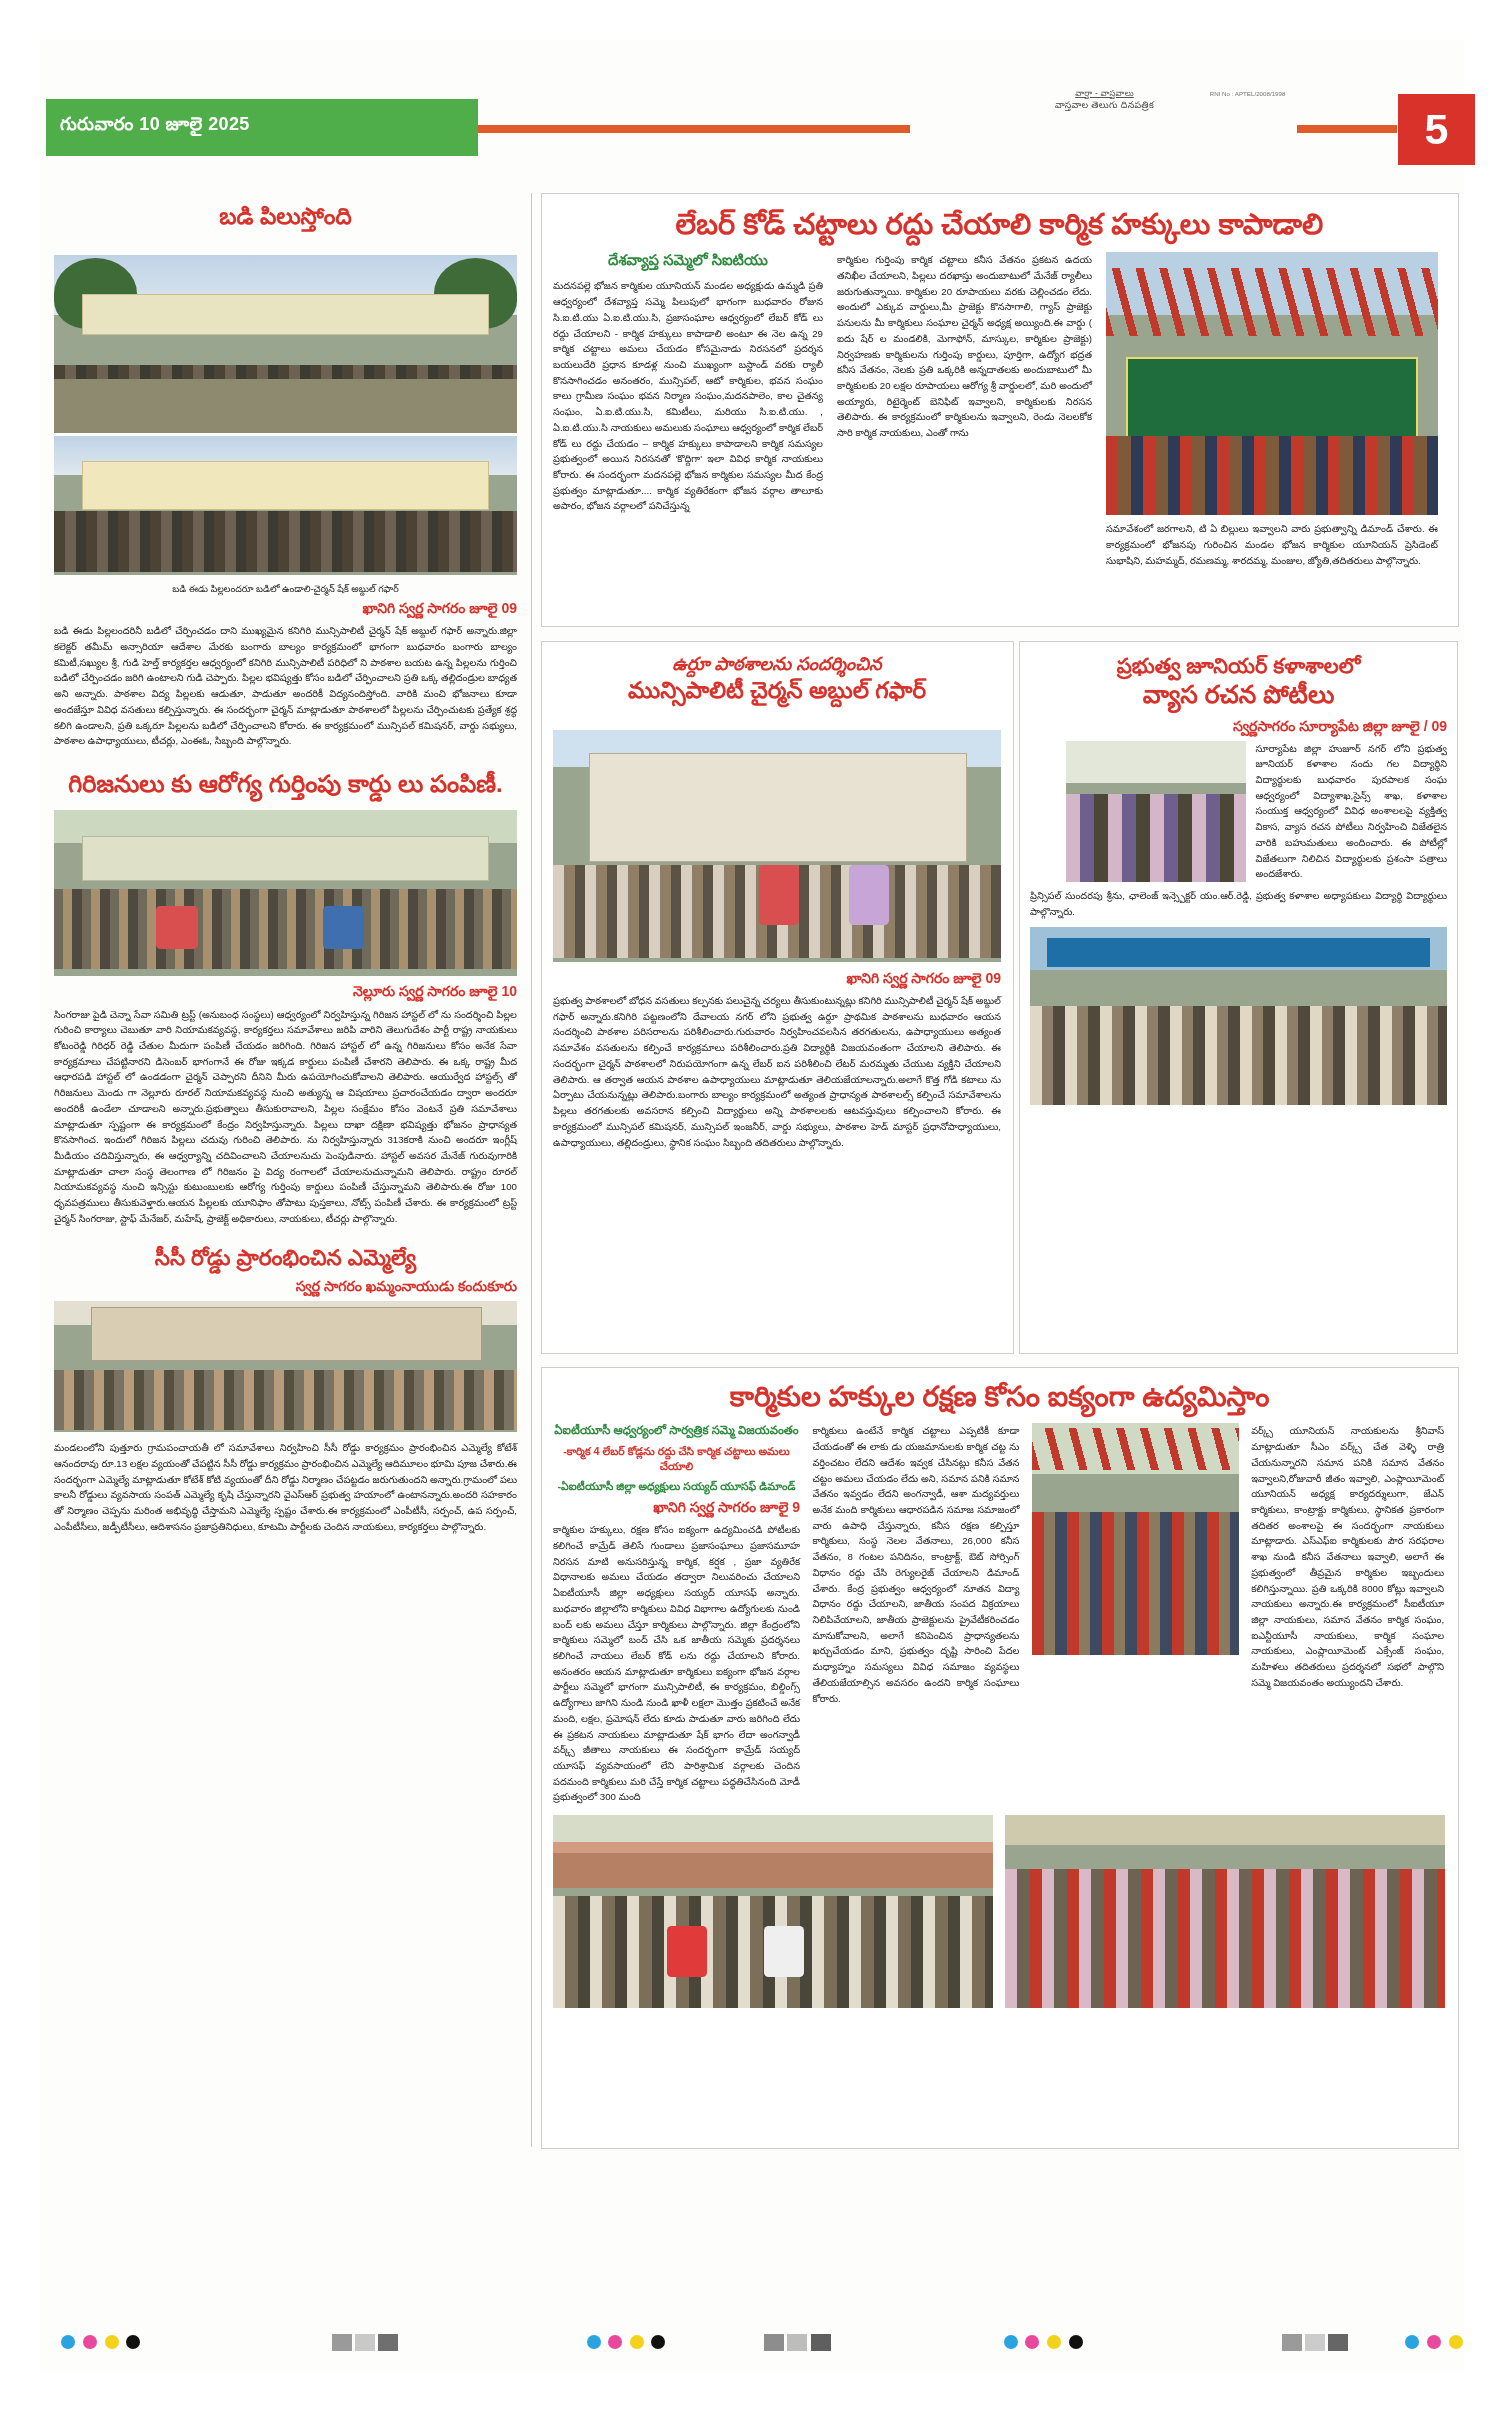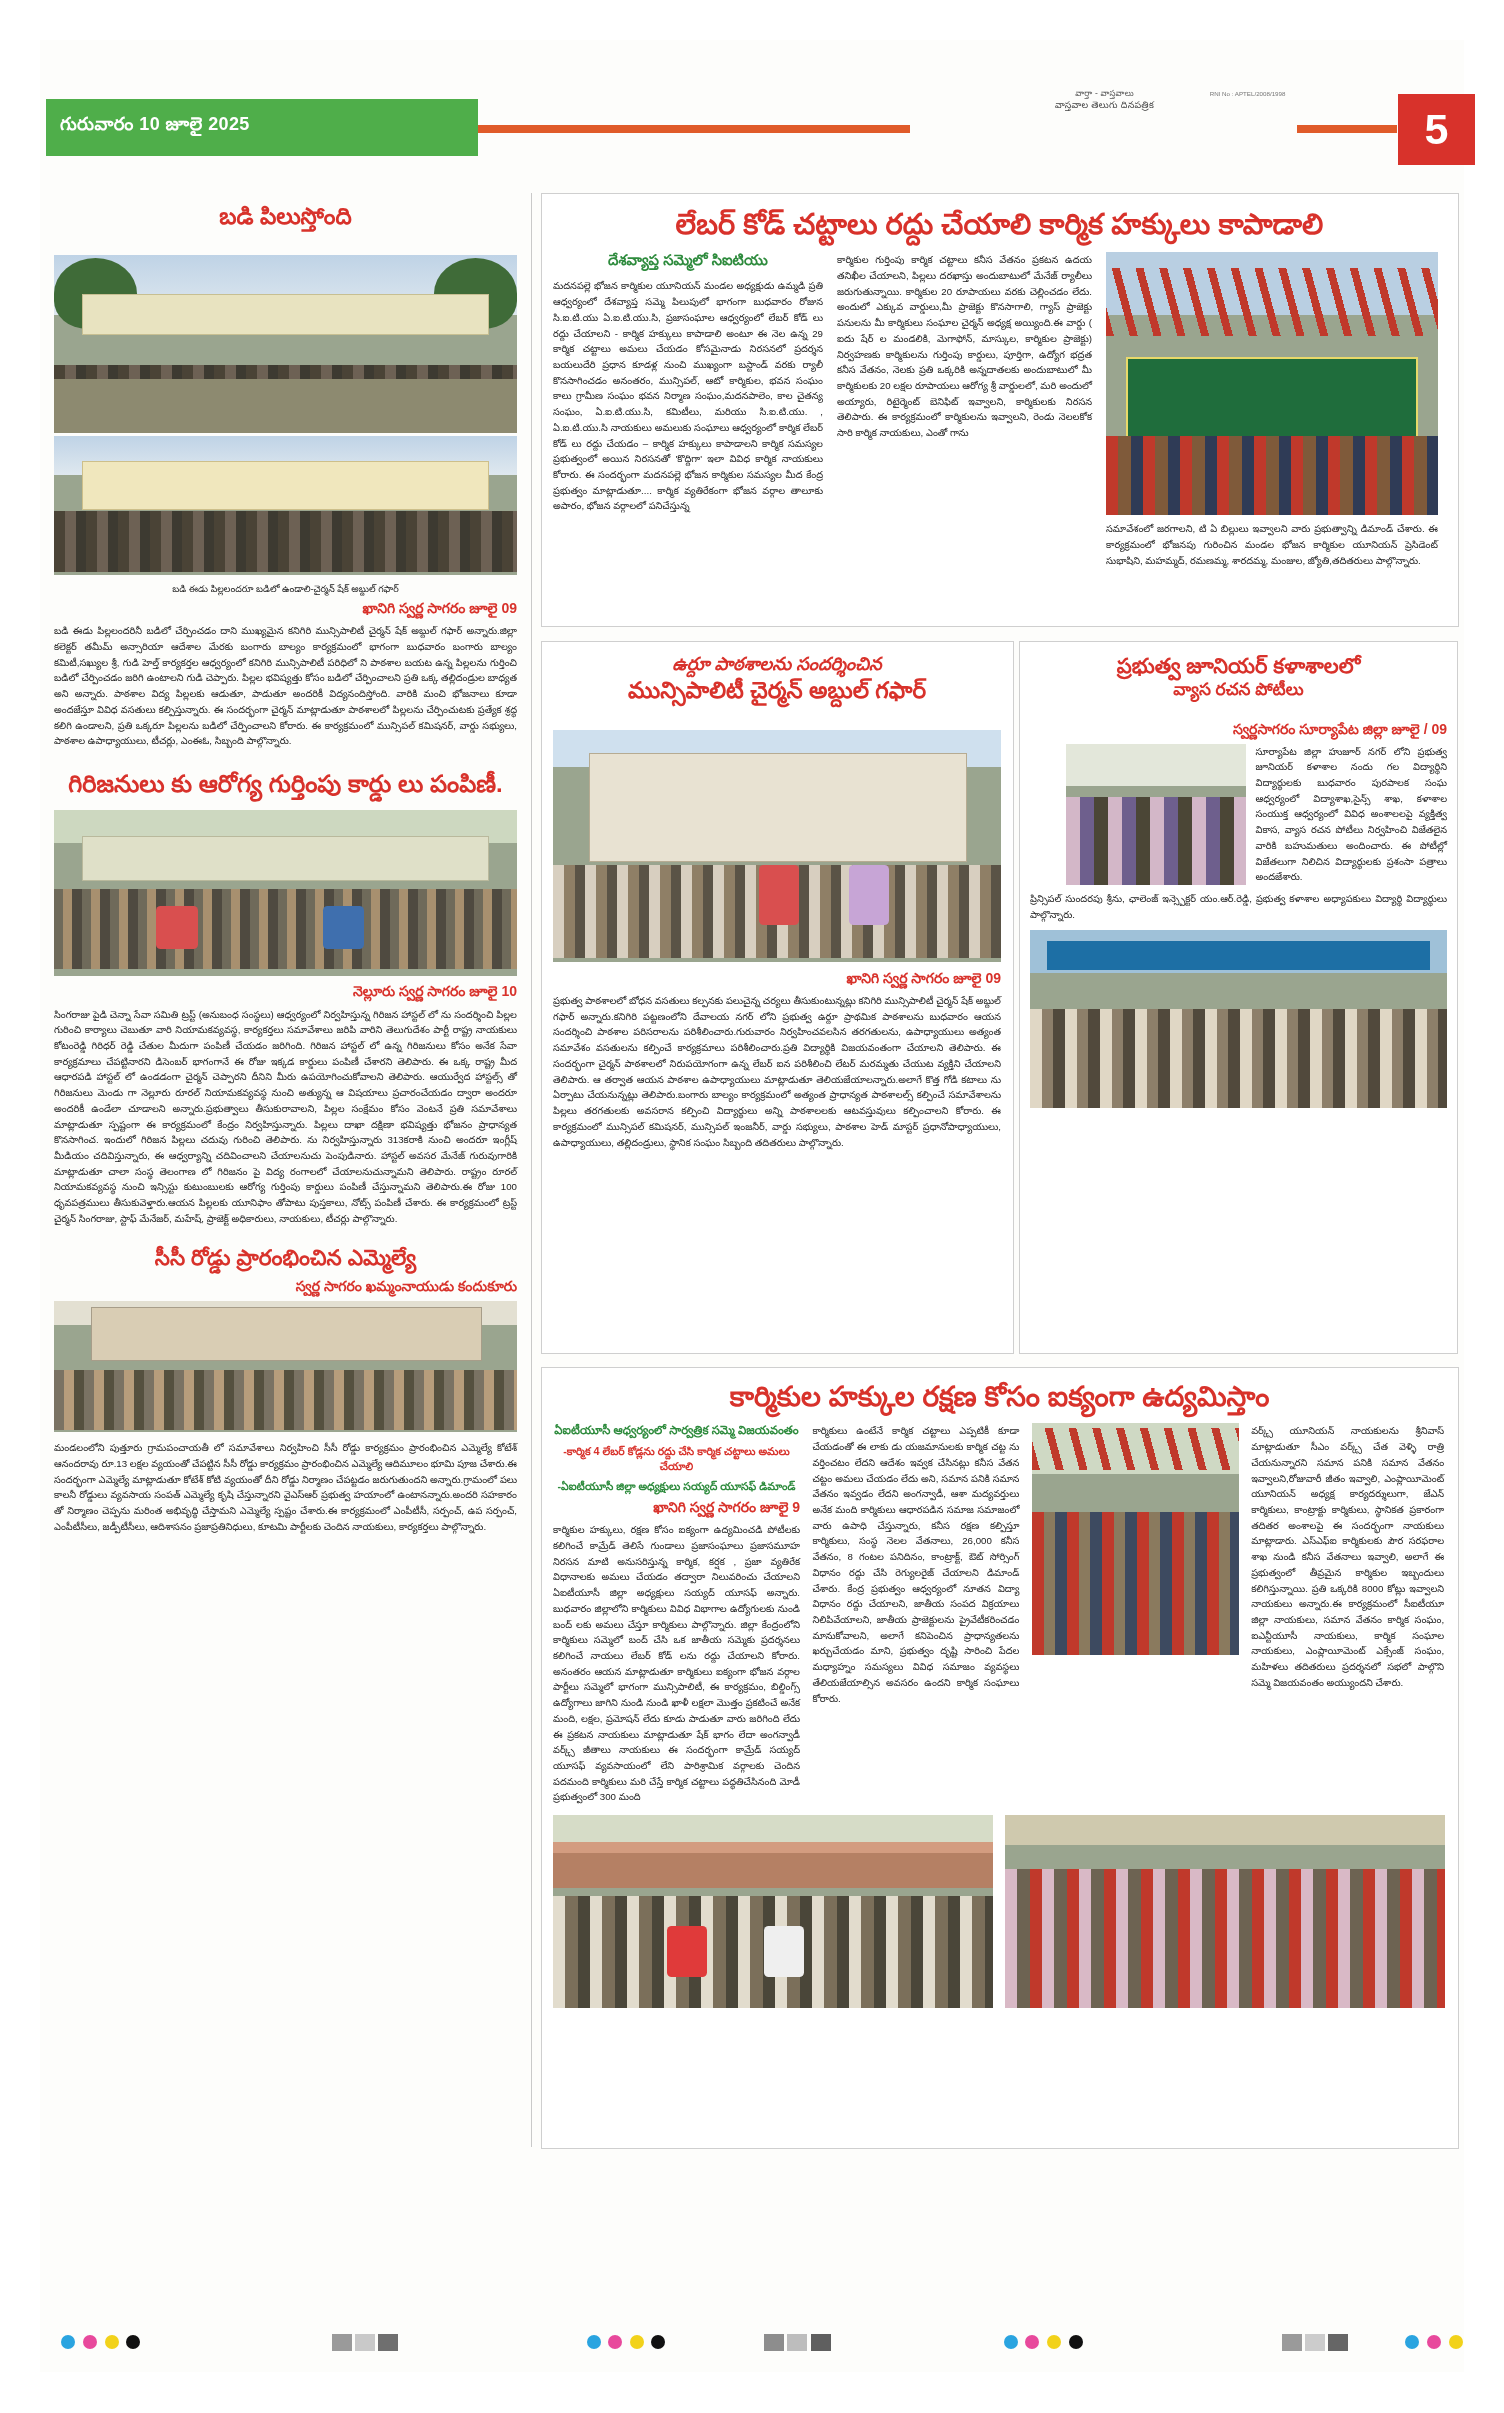--- a/index.html
+++ b/index.html
@@ -6,21 +6,21 @@
   body{font-family:"Liberation Sans", sans-serif;}
   #page{width:1504px;height:2413px;position:relative;background:#ffffff;overflow:hidden;}
   .paper{position:absolute;left:40px;top:40px;width:1424px;height:2332px;background:#fdfdfb;}
 
   
   .masthead{position:absolute;left:46px;top:99px;width:1412px;height:63px;}
   .date-bar{position:absolute;left:0;top:0;width:432px;height:57px;background:#4fae4a;}
   .date-bar .dtxt{position:absolute;left:14px;top:15.4px;color:#ffffff;font-size:18px;font-weight:bold;letter-spacing:0.4px;}
   .rule-left{position:absolute;left:432px;top:26px;width:432px;height:7.7px;background:#e05b2a;}
   .logo-wrap{position:absolute;left:873px;top:-10.8px;width:371px;height:77px;text-align:center;}
-  .logo-top{font-size:8.5px;color:#555;letter-spacing:0.2px;}
+  .logo-top{font-size:8.5px;color:#555;letter-spacing:0.2px;text-decoration:underline;}
   .logo-main{font-size:39px;font-weight:bold;color:#2b6fb5;line-height:40px;
              text-shadow:0.8px 0.8px 0 #c9241f;}
   .logo-sub{font-size:9.3px;color:#444;letter-spacing:0.3px;}
   .logo-code{position:absolute;right:4.6px;top:1.5px;font-size:6.2px;color:#777;}
   .rule-right{position:absolute;left:1251px;top:26px;width:100px;height:7.7px;background:#e05b2a;}
   .pagenum{position:absolute;left:1352px;top:-4.6px;width:77px;height:71px;background:#d8322b;color:#fff;
            font-size:43px;font-weight:bold;display:flex;align-items:center;justify-content:center;}
 
   
   .col{position:absolute;}
@@ -151,21 +151,21 @@
       <div class="shirt" style="left:46%;background:#d94f4f;"></div>
       <div class="shirt" style="left:66%;background:#c7a5d6;"></div>
     </div>
     <div class="credit" style="margin-top:7.7px;">ఖానిగి స్వర్ణ సాగరం జూలై 09</div>
     <div class="body-te">ప్రభుత్వ పాఠశాలలో బోధన వసతులు కల్పనకు పలుచైన్న చర్యలు తీసుకుంటున్నట్లు కనిగిరి మున్సిపాలిటీ చైర్మన్ షేక్ అబ్దుల్ గఫార్ అన్నారు.కనిగిరి పట్టణంలోని దేవాలయ నగర్ లోని ప్రభుత్వ ఉర్దూ ప్రాథమిక పాఠశాలను బుధవారం ఆయన సందర్శించి పాఠశాల పరిసరాలను పరిశీలించారు.గురువారం నిర్వహించవలసిన తరగతులను, ఉపాధ్యాయులు అత్యంత సమావేశం వసతులను కల్పించే కార్యక్రమాలు పరిశీలించారు.ప్రతి విద్యార్థికి విజయవంతంగా చేయాలని తెలిపారు. ఈ సందర్భంగా చైర్మన్ పాఠశాలలో నిరుపయోగంగా ఉన్న లేబర్ ఐన పరిశీలించి లేటర్ మరమ్మతు చేయుట వ్యక్తిని చేయాలని తెలిపారు. ఆ తర్వాత ఆయన పాఠశాల ఉపాధ్యాయులు మాట్లాడుతూ తెలియజేయాలన్నారు.అలాగే కొత్త గోడి కటాలు ను ఏర్పాటు చేయనున్నట్లు తెలిపారు.బంగారు బాల్యం కార్యక్రమంలో అత్యంత ప్రాధాన్యత పాఠశాలల్స్ కల్పించే సమావేశాలను పిల్లలు తరగతులకు అవసరాన కల్పించి విద్యార్థులు అన్ని పాఠశాలలకు ఆటవస్తువులు కల్పించాలని కోరారు. ఈ కార్యక్రమంలో మున్సిపల్ కమిషనర్, మున్సిపల్ ఇంజనీర్, వార్డు సభ్యులు, పాఠశాల హెడ్ మాస్టర్ ప్రధానోపాధ్యాయులు, ఉపాధ్యాయులు, తల్లిదండ్రులు, స్థానిక సంఘం సిబ్బంది తదితరులు పాల్గొన్నారు.</div>
   </div>
 
   <div class="box" style="left:1019px;top:641px;width:437px;height:711px;border-color:#cfcfcf;"></div>
   <div class="col" style="left:1030px;top:653px;width:417px;">
     <div class="hl" style="font-size:21px;">ప్రభుత్వ జూనియర్ కళాశాలలో</div>
-    <div class="hl" style="font-size:17px;margin-bottom:20px;">వ్యాస రచన పోటీలు</div>
+    <div class="hl" style="font-size:25px;margin-bottom:7px;">వ్యాస రచన పోటీలు</div>
     <div class="credit">స్వర్ణసాగరం సూర్యాపేట జిల్లా జూలై / 09</div>
     <div style="display:flex;gap:9.3px;padding-left:36px;">
       <div style="width:193px;" class="photo">
         <div class="sky" style="height:30%;background:#e3e7da;"></div>
         <div class="crowd" style="bottom:0;height:62%;
              background:repeating-linear-gradient(90deg,#d3b7c8 0 14px,#6e5f8d 14px 28px,#4b4636 28px 42px);"></div>
       </div>
       <div style="width:205px;">
         <div class="body-te">సూర్యాపేట జిల్లా హుజూర్ నగర్ లోని ప్రభుత్వ జూనియర్ కళాశాల నందు గల విద్యార్థిని విద్యార్థులకు బుధవారం పురపాలక సంఘ ఆధ్వర్యంలో విద్యాశాఖ,సైన్స్ శాఖ, కళాశాల సంయుక్త ఆధ్వర్యంలో వివిధ అంశాలలపై వ్యక్తిత్వ వికాస, వ్యాస రచన పోటీలు నిర్వహించి విజేతలైన వారికి బహుమతులు అందించారు. ఈ పోటీల్లో విజేతలుగా నిలిచిన విద్యార్థులకు ప్రశంసా పత్రాలు అందజేశారు.</div>
       </div>

